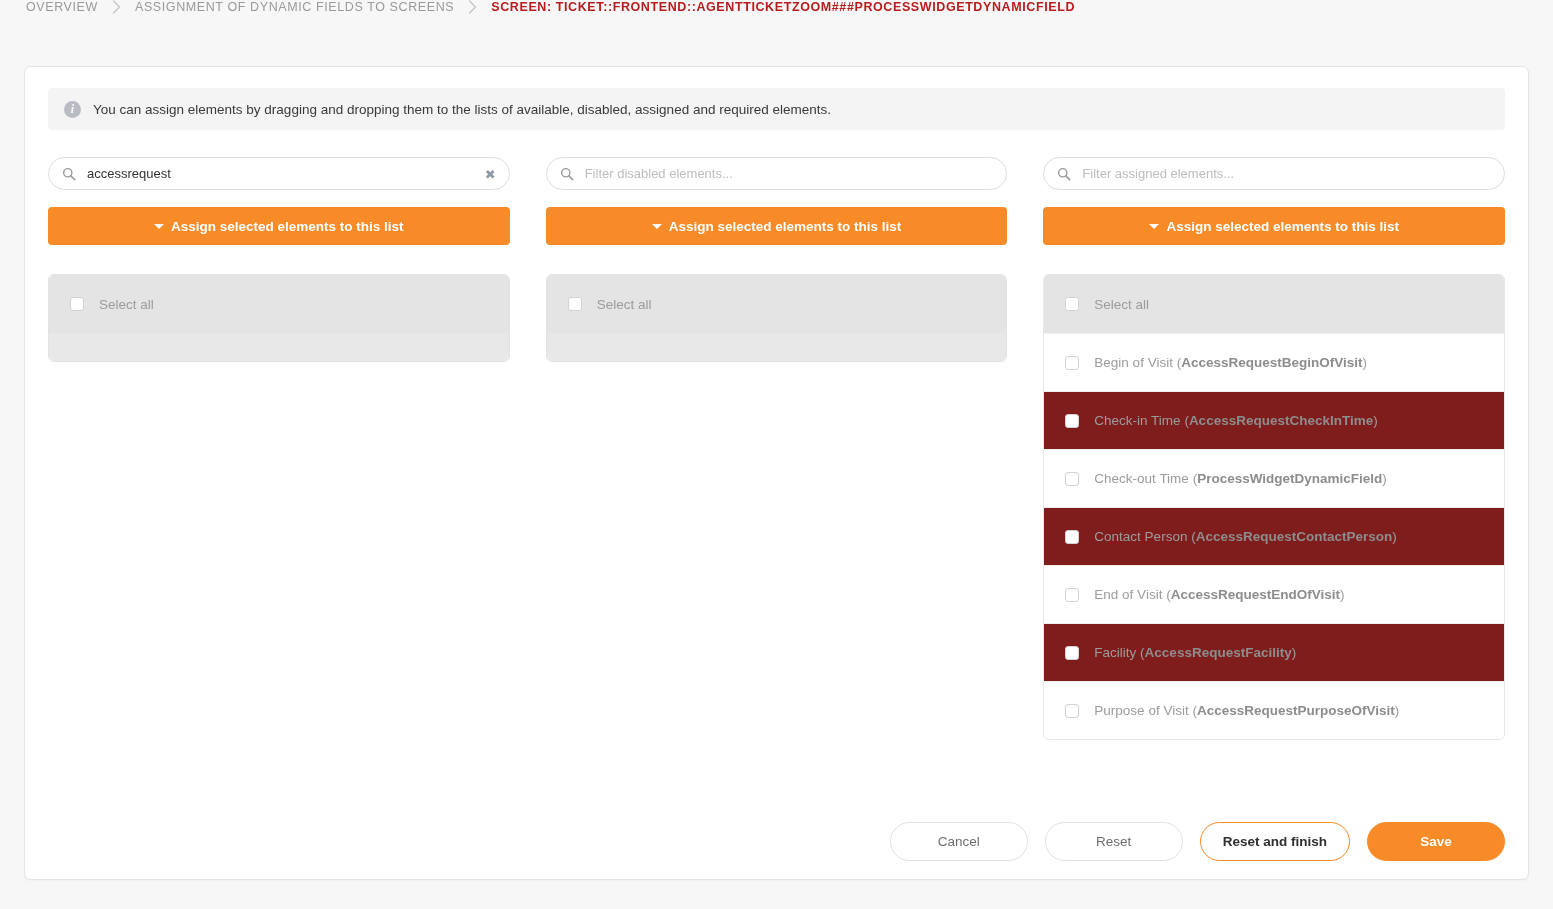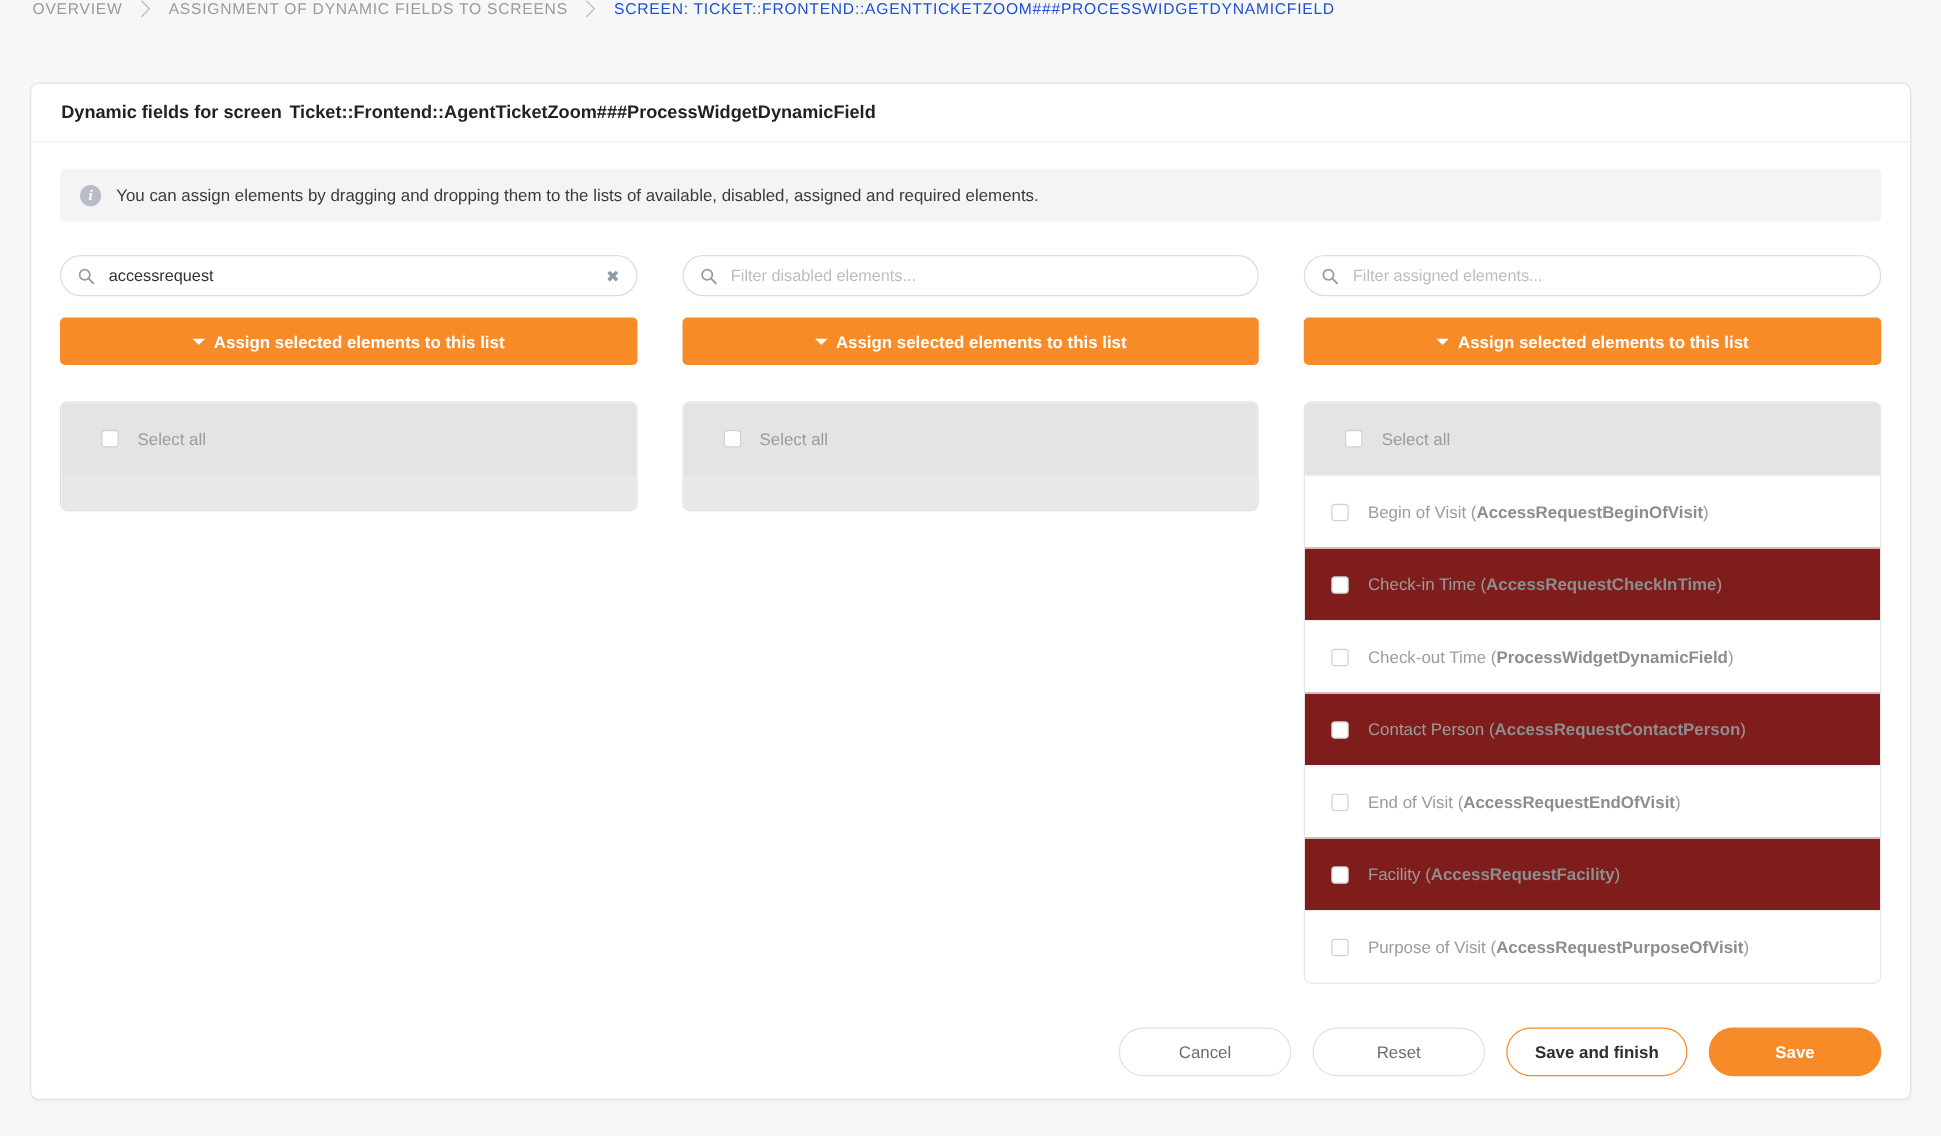--- a/index.html
+++ b/index.html
@@ -18,21 +18,21 @@
     height: 56px;
     padding: 0 0 0 26px;
     font-size: 12.5px;
     letter-spacing: .6px;
   }
   .crumb {
     color: #9a9a9a;
     text-transform: uppercase;
     white-space: nowrap;
   }
-  .crumb.active { color: #1d4ed8; font-weight: normal; }
+  .crumb.active { color: #b91c1c; font-weight: bold; }
   .crumb-sep {
     color: #c6c6c6;
     margin: 0 14px;
     display: inline-flex;
     align-items: center;
   }
   .crumb-sep svg { display: block; }
 
   
   .card {
@@ -157,21 +157,21 @@
     border-radius: 6px;
     overflow: hidden;
     background: #ffffff;
   }
   .list-panel.empty { border-color: #e2e2e2; }
   .list-head {
     background: #e4e4e4;
     height: 58px;
     display: flex;
     align-items: center;
-    padding-left: 32px;
+    padding-left: 21px;
   }
   .list-empty-body { height: 28px; background: #e8e8e8; }
   .list-row {
     height: 58px;
     display: flex;
     align-items: center;
     padding-left: 21px;
     border-top: 1px solid #efefef;
     background: #ffffff;
   }
@@ -243,24 +243,20 @@
     <span class="crumb-sep">
       <svg width="9" height="14" viewBox="0 0 9 14">
         <path d="M1.5 1 L7.5 7 L1.5 13" fill="none" stroke="currentColor" stroke-width="1.4" stroke-linecap="round" stroke-linejoin="round"></path>
       </svg>
     </span>
     <span class="crumb active">Screen: Ticket::Frontend::AgentTicketZoom###ProcessWidgetDynamicField</span>
   </div>
 
 <div class="card">
 
-  <div class="card-header">
-    <span class="hdr-strong">Dynamic fields for screen</span>
-    <span class="hdr-name">Ticket::Frontend::AgentTicketZoom###ProcessWidgetDynamicField</span>
-  </div>
 
   <div class="card-body">
 
     <div class="infobar">
       <span class="info-icon">i</span>
       <span class="info-text">You can assign elements by dragging and dropping them to the lists of available, disabled, assigned and required elements.</span>
     </div>
 
     <div class="columns">
         <div class="col">
@@ -341,17 +337,17 @@
             </div>
           </div>
         </div>
       </div>
 
   </div>
 
   <div class="footer">
     <div class="btn btn-default">Cancel</div>
     <div class="btn btn-default">Reset</div>
-    <div class="btn btn-outline-primary">Save and finish</div>
+    <div class="btn btn-outline-primary">Reset and finish</div>
     <div class="btn btn-primary">Save</div>
   </div>
 
 </div>
 
 </body></html>

